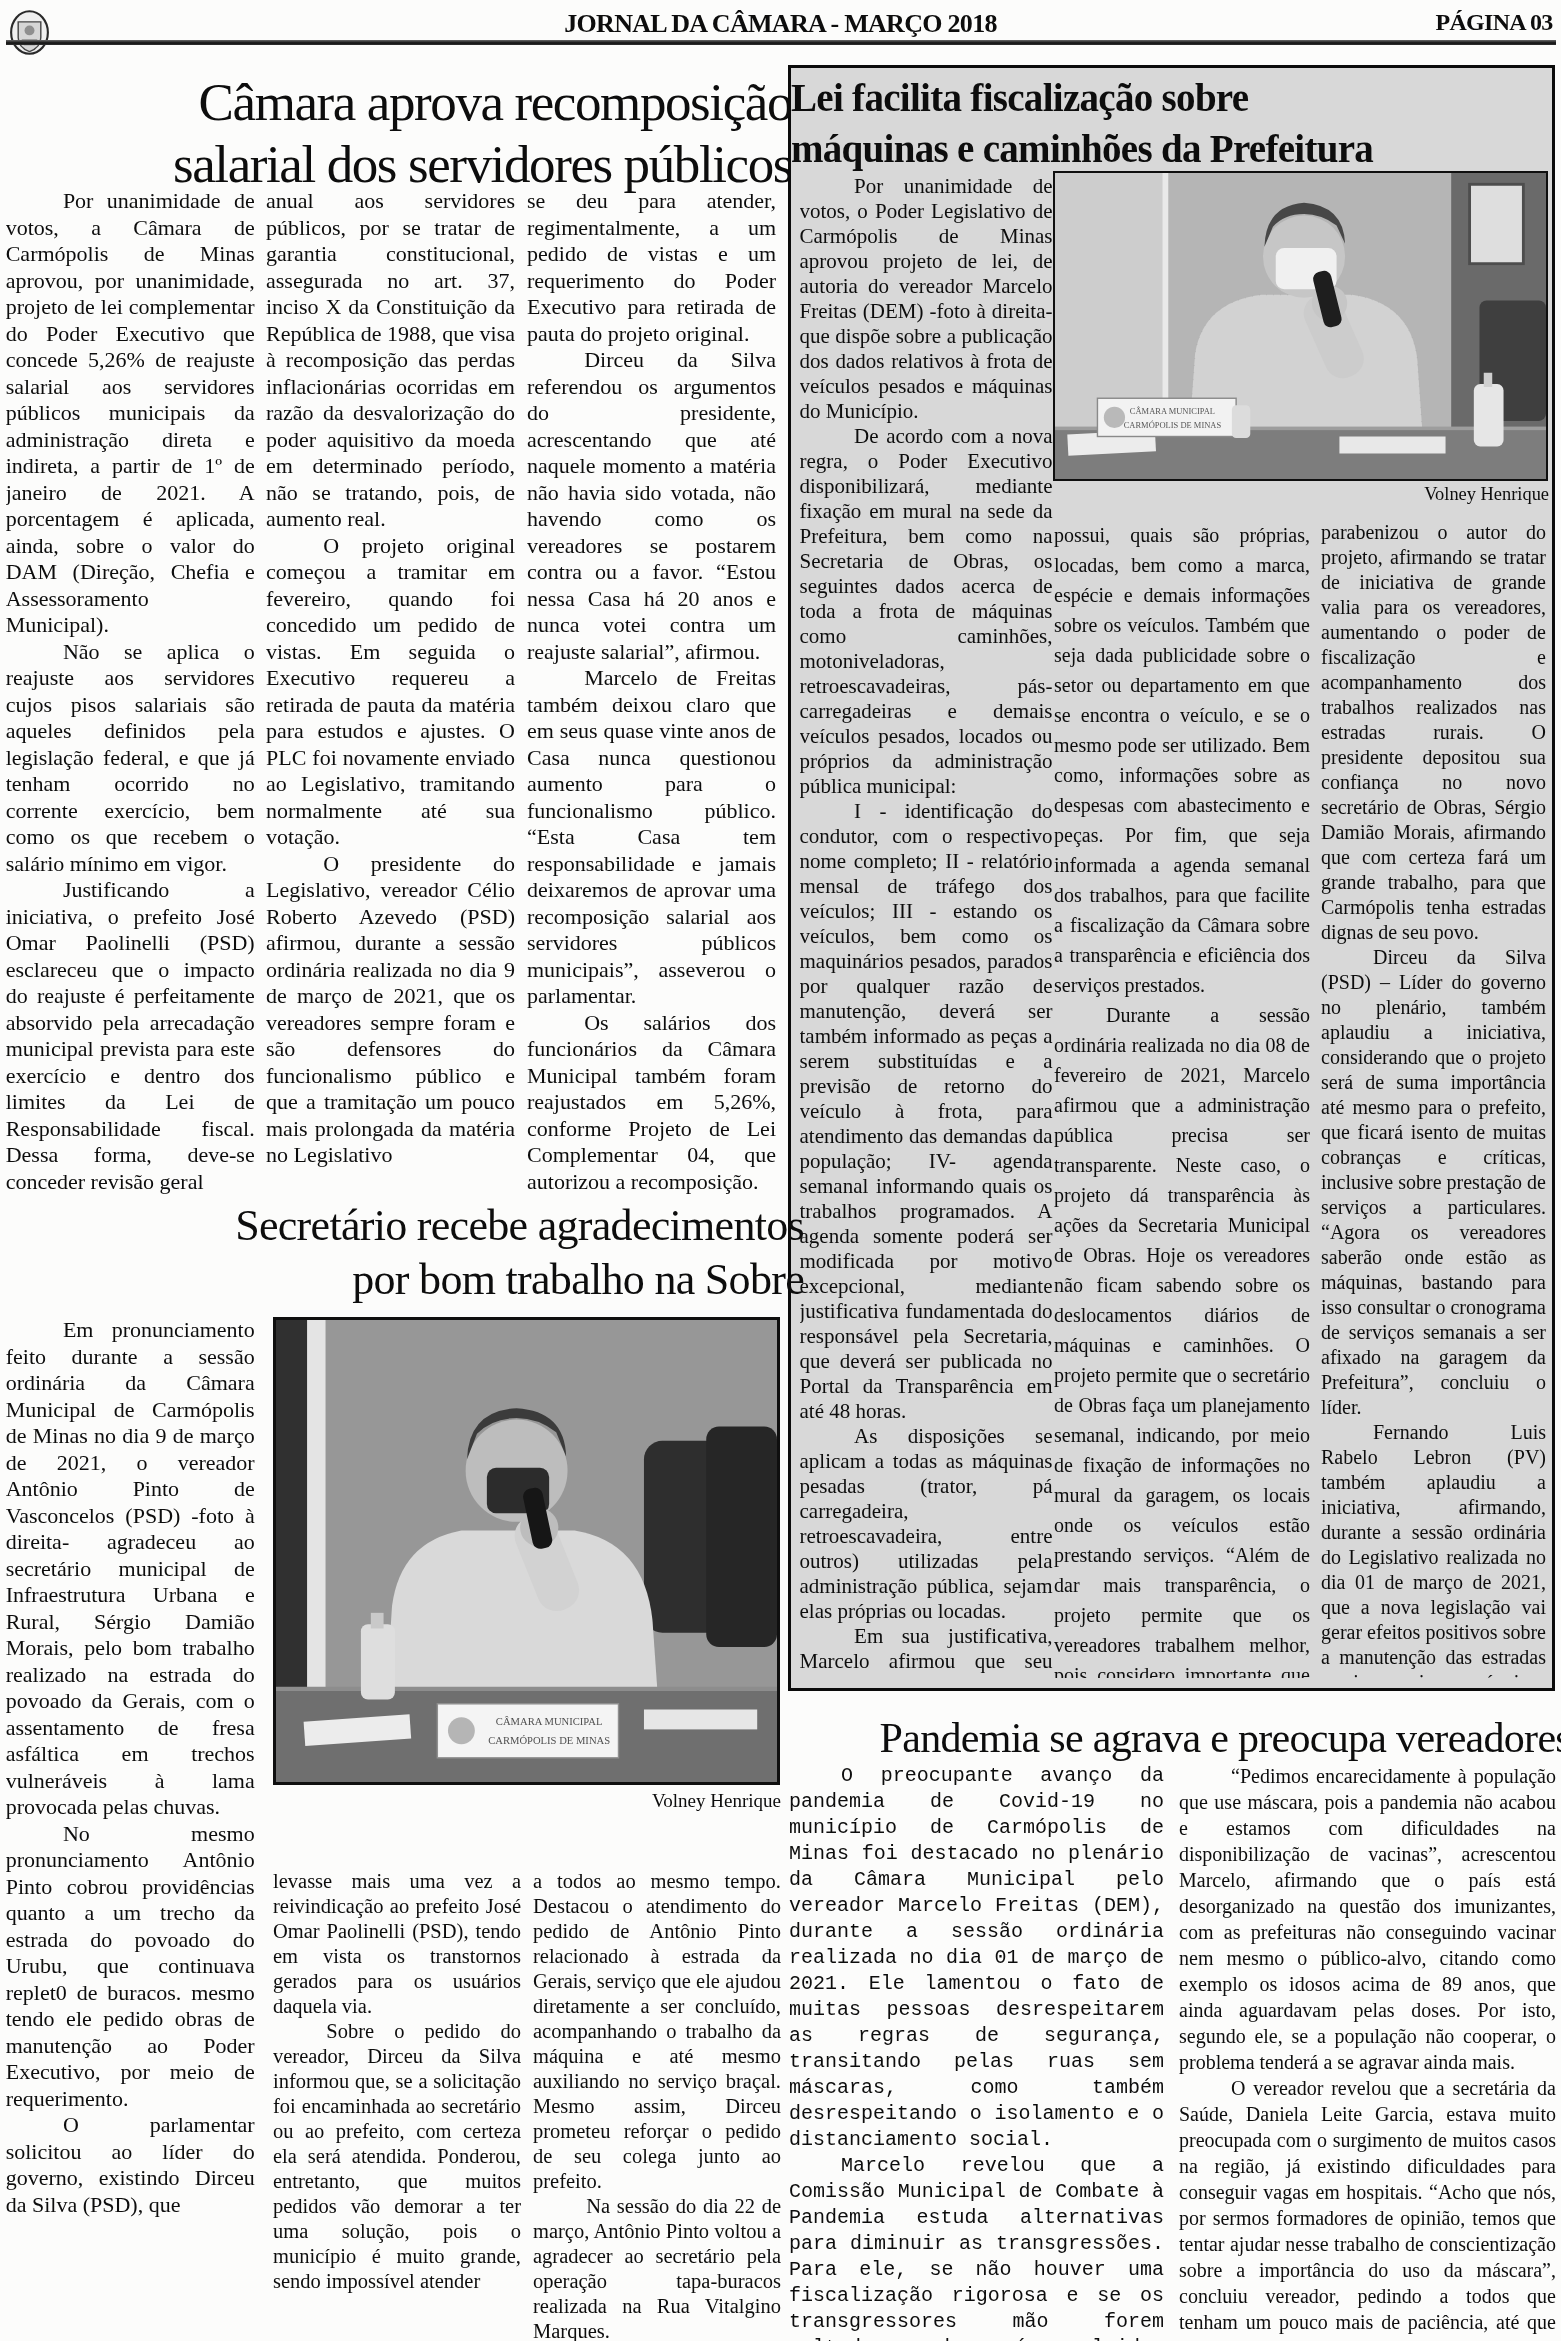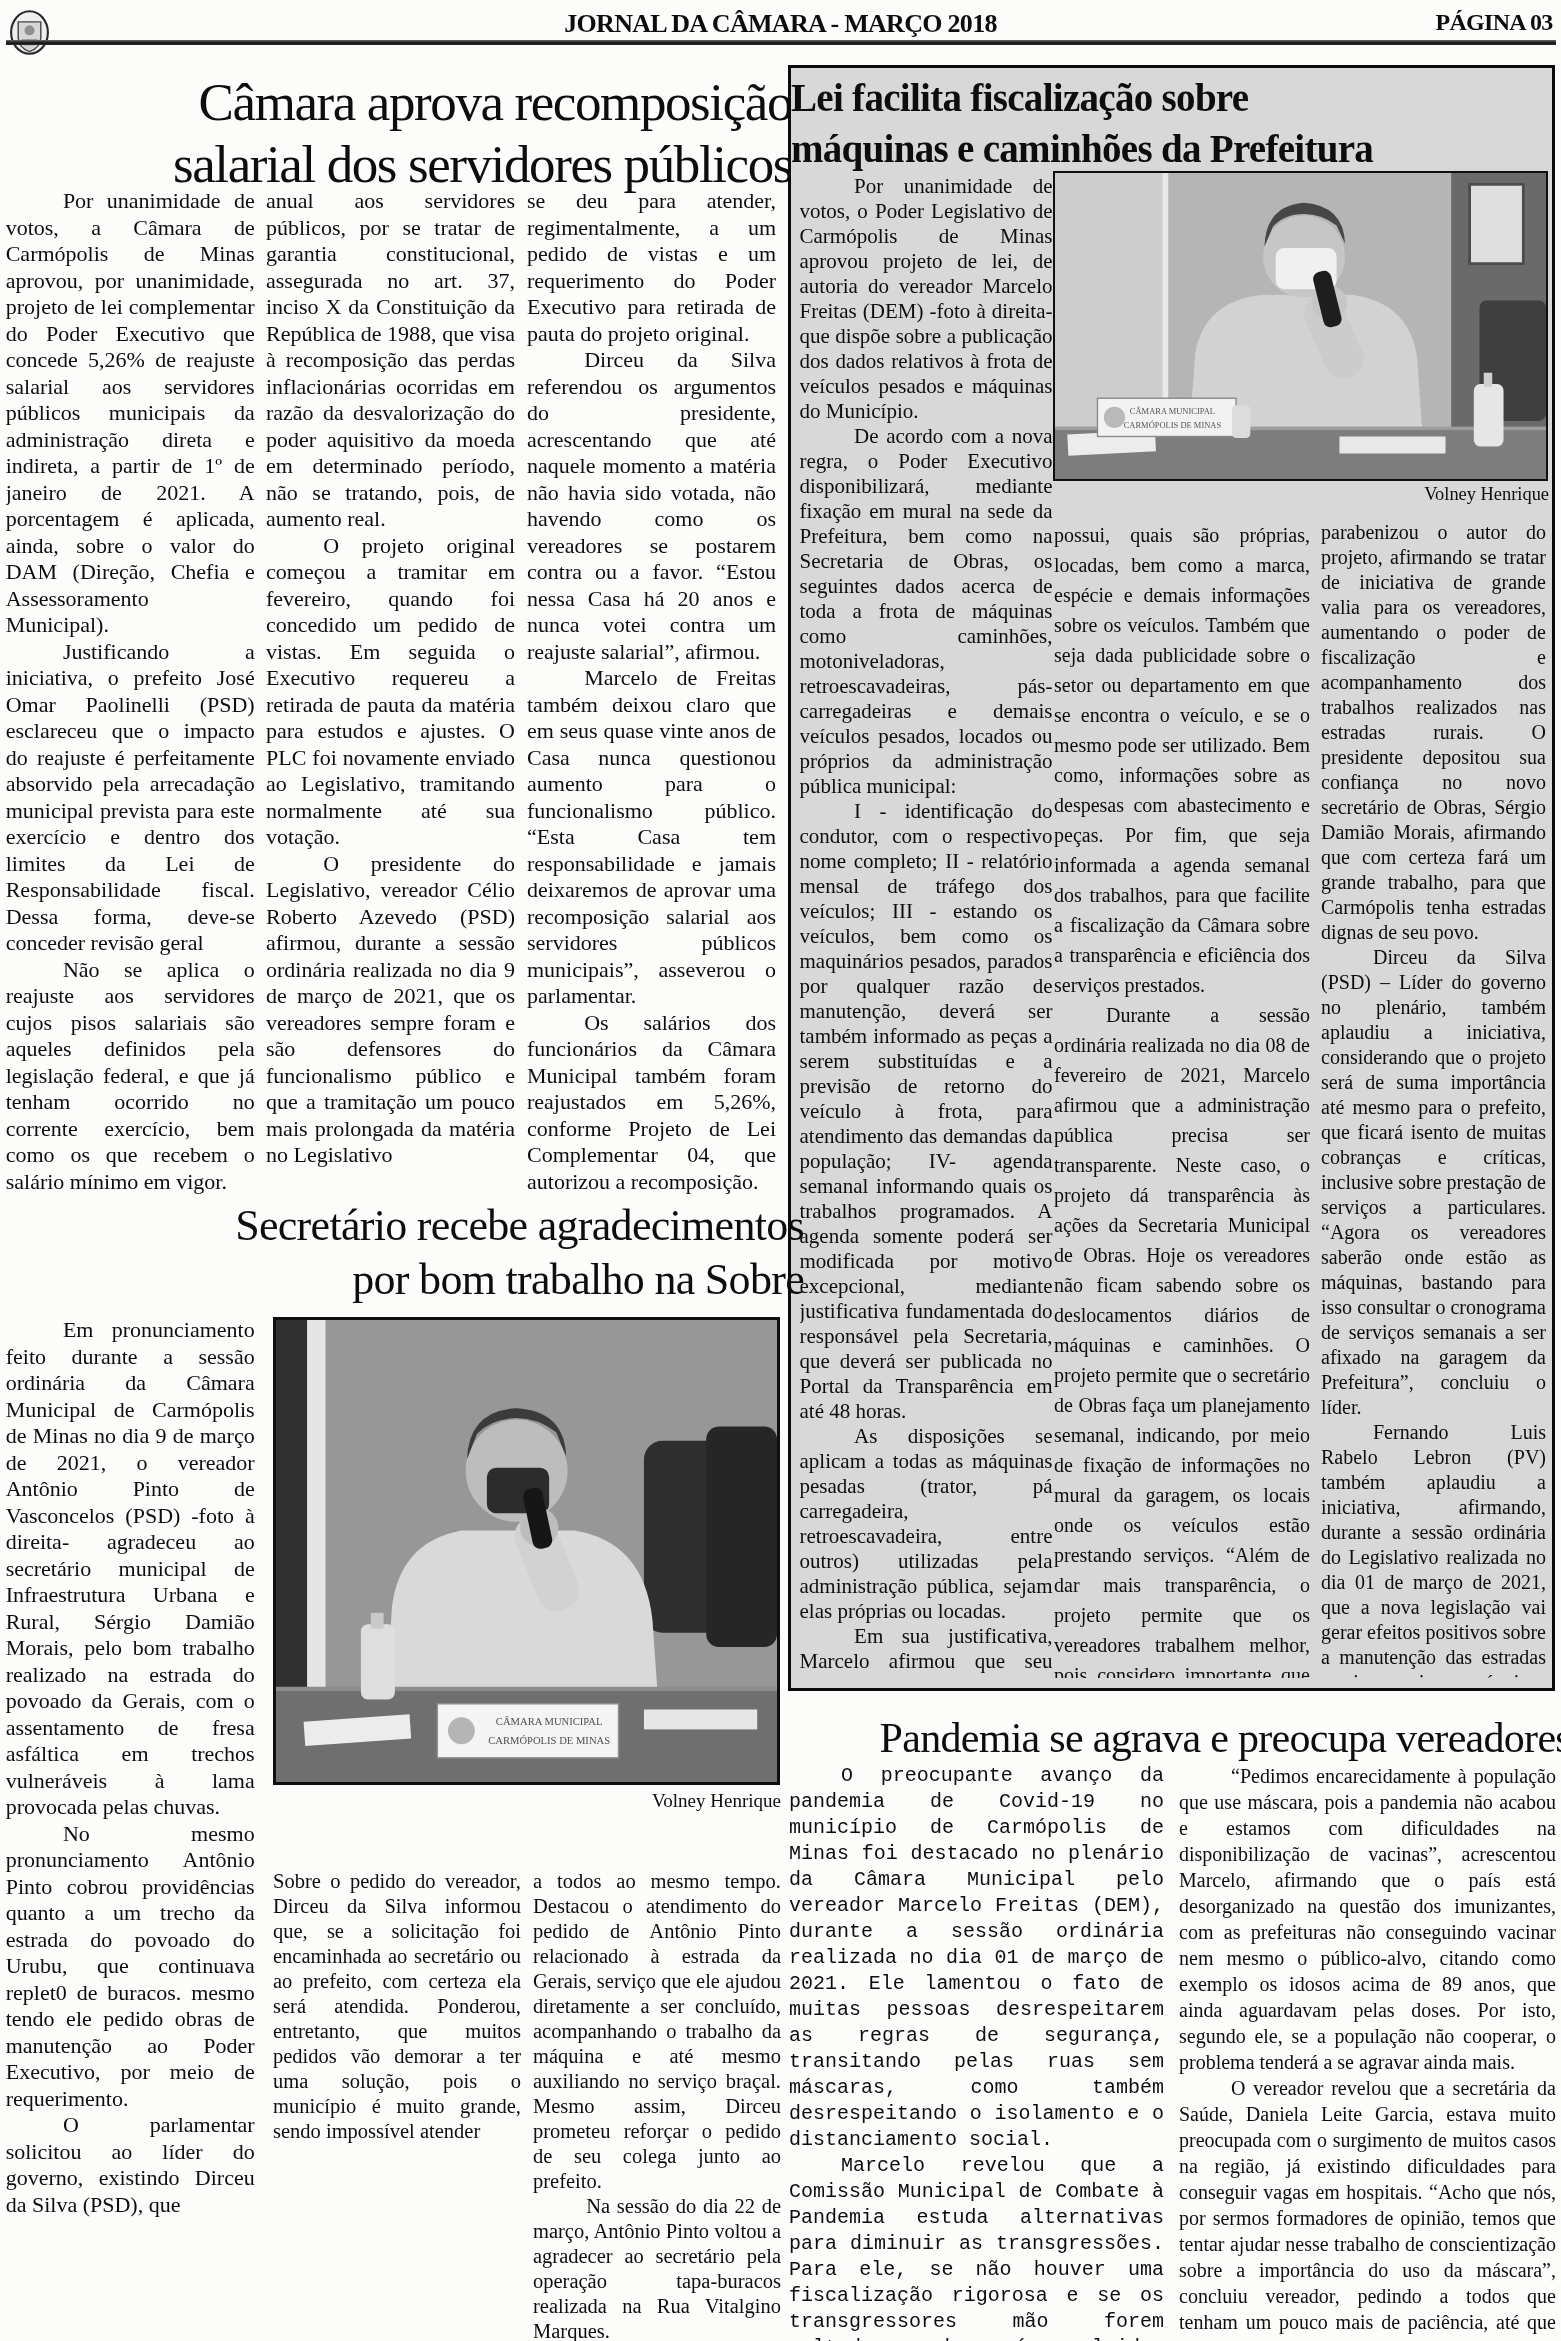--- a/index.html
+++ b/index.html
@@ -69,22 +69,22 @@
     <div class="masthead-rule"></div>
   </header>
 
   <section>
     <h1 id="salary-headline" class="article-headline">
         <p>Câmara aprova recomposição</p>
         <p>salarial dos servidores públicos</p>
       </h1>
     <div id="salary-col1" class="textcol serifA">
         <p>Por unanimidade de votos, a Câmara de Carmópolis de Minas aprovou, por unanimidade, projeto de lei complementar do Poder Executivo que concede 5,26% de reajuste salarial aos servidores públicos municipais da administração direta e indireta, a partir de 1º de janeiro de 2021. A porcentagem é aplicada, ainda, sobre o valor do DAM (Direção, Chefia e Assessoramento Municipal).</p>
+        <p>Não se aplica o reajuste aos servidores cujos pisos salariais são aqueles definidos pela legislação federal, e que já tenham ocorrido no corrente exercício, bem como os que recebem o salário mínimo em vigor.</p>
         <p>Justificando a iniciativa, o prefeito José Omar Paolinelli (PSD) esclareceu que o impacto do reajuste é perfeitamente absorvido pela arrecadação municipal prevista para este exercício e dentro dos limites da Lei de Responsabilidade fiscal. Dessa forma, deve-se conceder revisão geral</p>
-        <p>Não se aplica o reajuste aos servidores cujos pisos salariais são aqueles definidos pela legislação federal, e que já tenham ocorrido no corrente exercício, bem como os que recebem o salário mínimo em vigor.</p>
       </div>
     <div id="salary-col2" class="textcol serifA cont">
         <p>anual aos servidores públicos, por se tratar de garantia constitucional, assegurada no art. 37, inciso X da Constituição da República de 1988, que visa à recomposição das perdas inflacionárias ocorridas em razão da desvalorização do poder aquisitivo da moeda em determinado período, não se tratando, pois, de aumento real.</p>
         <p>O projeto original começou a tramitar em fevereiro, quando foi concedido um pedido de vistas. Em seguida o Executivo requereu a retirada de pauta da matéria para estudos e ajustes. O PLC foi novamente enviado ao Legislativo, tramitando normalmente até sua votação.</p>
         <p>O presidente do Legislativo, vereador Célio Roberto Azevedo (PSD) afirmou, durante a sessão ordinária realizada no dia 9 de março de 2021, que os vereadores sempre foram e são defensores do funcionalismo público e que a tramitação um pouco mais prolongada da matéria no Legislativo</p>
       </div>
     <div id="salary-col3" class="textcol serifA cont">
         <p>se deu para atender, regimentalmente, a um pedido de vistas e um requerimento do Poder Executivo para retirada de pauta do projeto original.</p>
         <p>Dirceu da Silva referendou os argumentos do presidente, acrescentando que até naquele momento a matéria não havia sido votada, não havendo como os vereadores se postarem contra ou a favor. “Estou nessa Casa há 20 anos e nunca votei contra um reajuste salarial”, afirmou.</p>
         <p>Marcelo de Freitas também deixou claro que em seus quase vinte anos de Casa nunca questionou aumento para o funcionalismo público. “Esta Casa tem responsabilidade e jamais deixaremos de aprovar uma recomposição salarial aos servidores públicos municipais”, asseverou o parlamentar.</p>
@@ -185,20 +185,21 @@
           <rect x="228" y="540" width="256" height="76" fill="#f4f4f4" stroke="#909090" stroke-width="2"></rect>
           <circle cx="262" cy="578" r="19" fill="#b5b5b5"></circle>
           <text x="386" y="570" font-size="15" text-anchor="middle" fill="#4f4f4f" font-family="Liberation Serif, serif">CÂMARA MUNICIPAL</text>
           <text x="386" y="596" font-size="15" text-anchor="middle" fill="#4f4f4f" font-family="Liberation Serif, serif">CARMÓPOLIS DE MINAS</text>
         </g>
       </svg>
     </figure>
     <figcaption id="secretary-caption">Volney Henrique</figcaption>
 
     <div id="secretary-col2" class="textcol cont">
+        <p>levasse mais uma vez a reivindicação ao prefeito José Omar Paolinelli (PSD), tendo em vista os transtornos gerados para os usuários daquela via.</p>
         <p>Sobre o pedido do vereador, Dirceu da Silva informou que, se a solicitação foi encaminhada ao secretário ou ao prefeito, com certeza ela será atendida. Ponderou, entretanto, que muitos pedidos vão demorar a ter uma solução, pois o município é muito grande, sendo impossível atender</p>
       </div>
     <div id="secretary-col3" class="textcol cont">
         <p>a todos ao mesmo tempo. Destacou o atendimento do pedido de Antônio Pinto relacionado à estrada da Gerais, serviço que ele ajudou diretamente a ser concluído, acompanhando o trabalho da máquina e até mesmo auxiliando no serviço braçal. Mesmo assim, Dirceu prometeu reforçar o pedido de seu colega junto ao prefeito.</p>
         <p>Na sessão do dia 22 de março, Antônio Pinto voltou a agradecer ao secretário pela operação tapa-buracos realizada na Rua Vitalgino Marques.</p>
       </div>
   </section>
 
   <section>
     <h1 id="pandemic-headline" class="article-headline">Pandemia se agrava e preocupa vereadores</h1>

